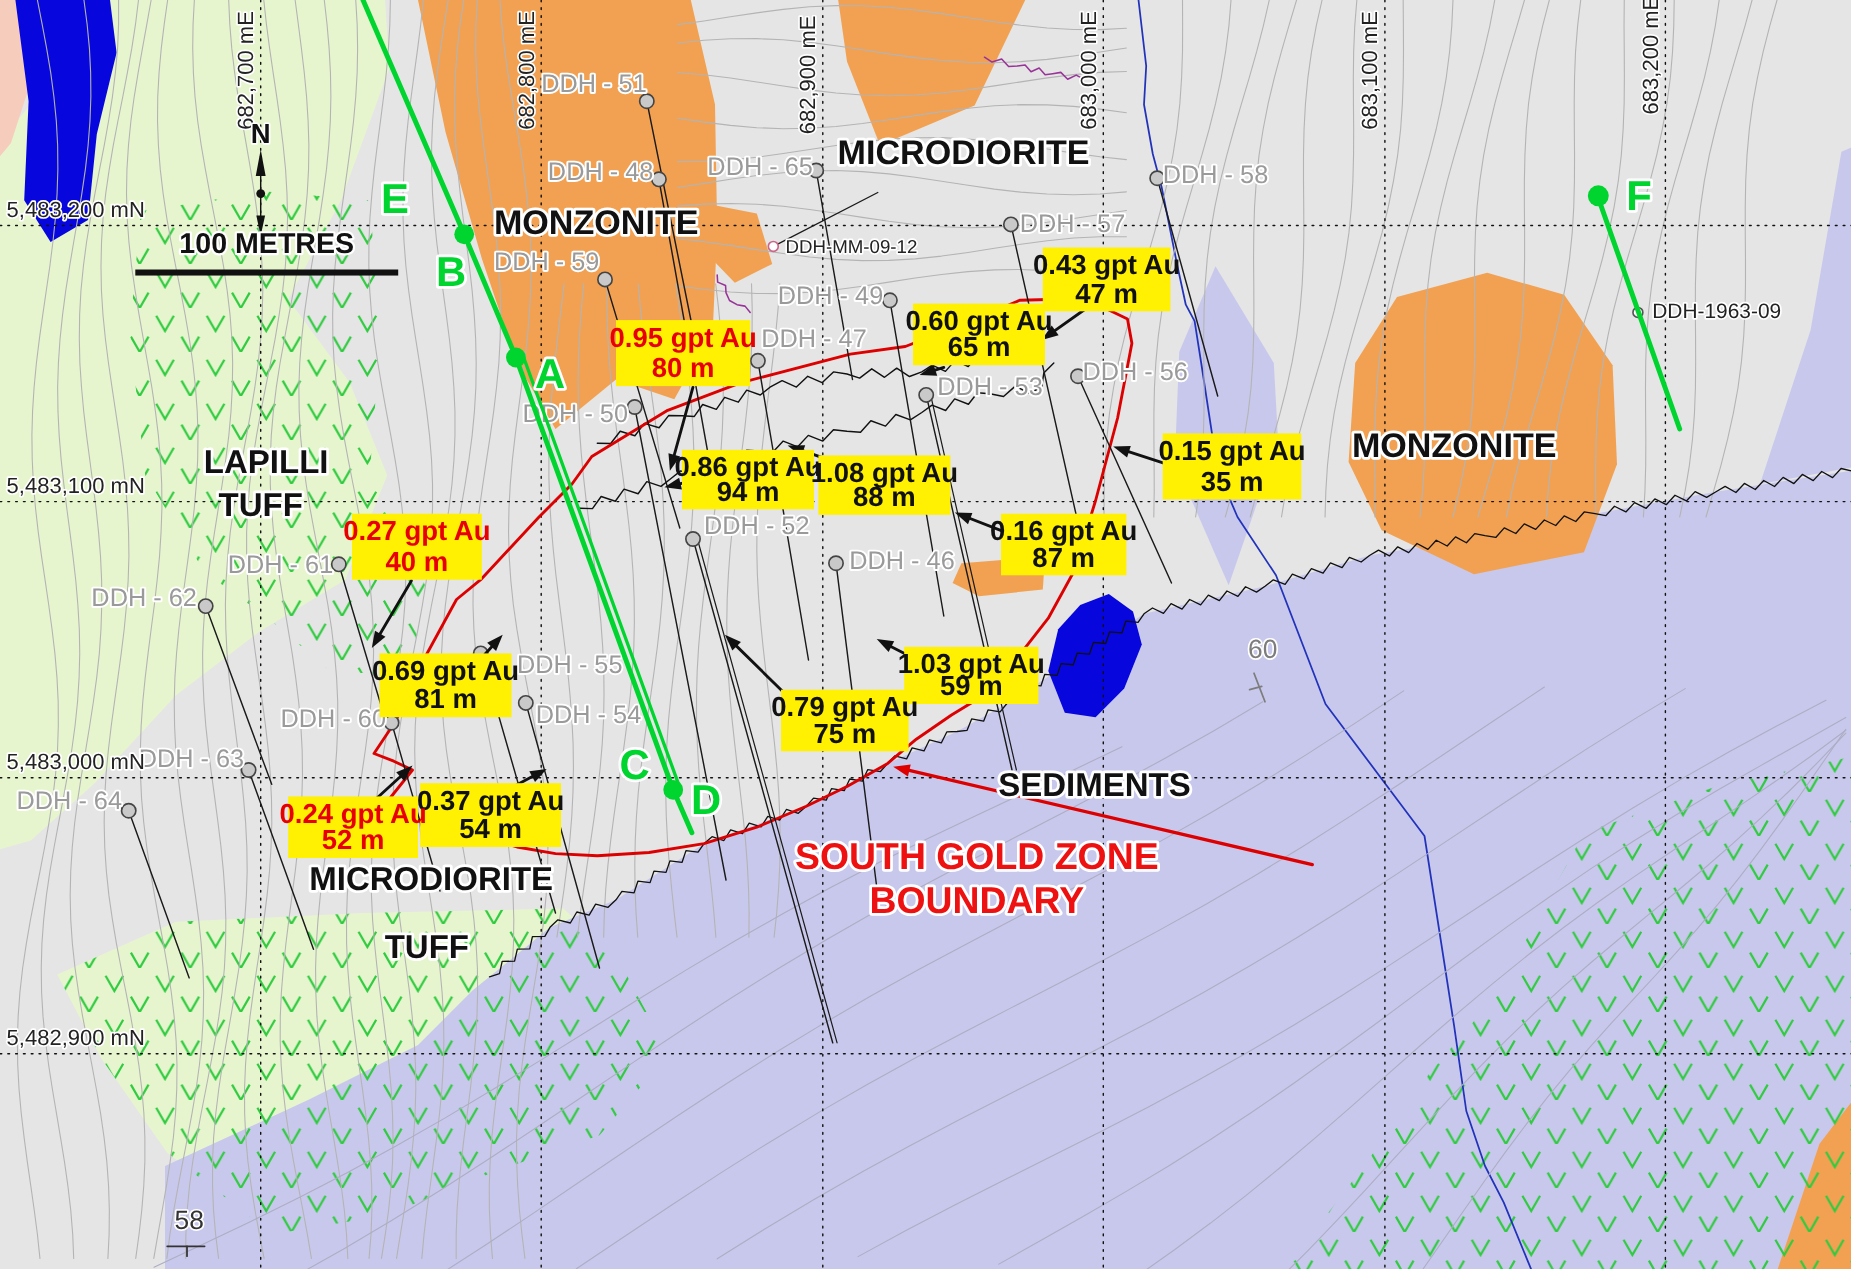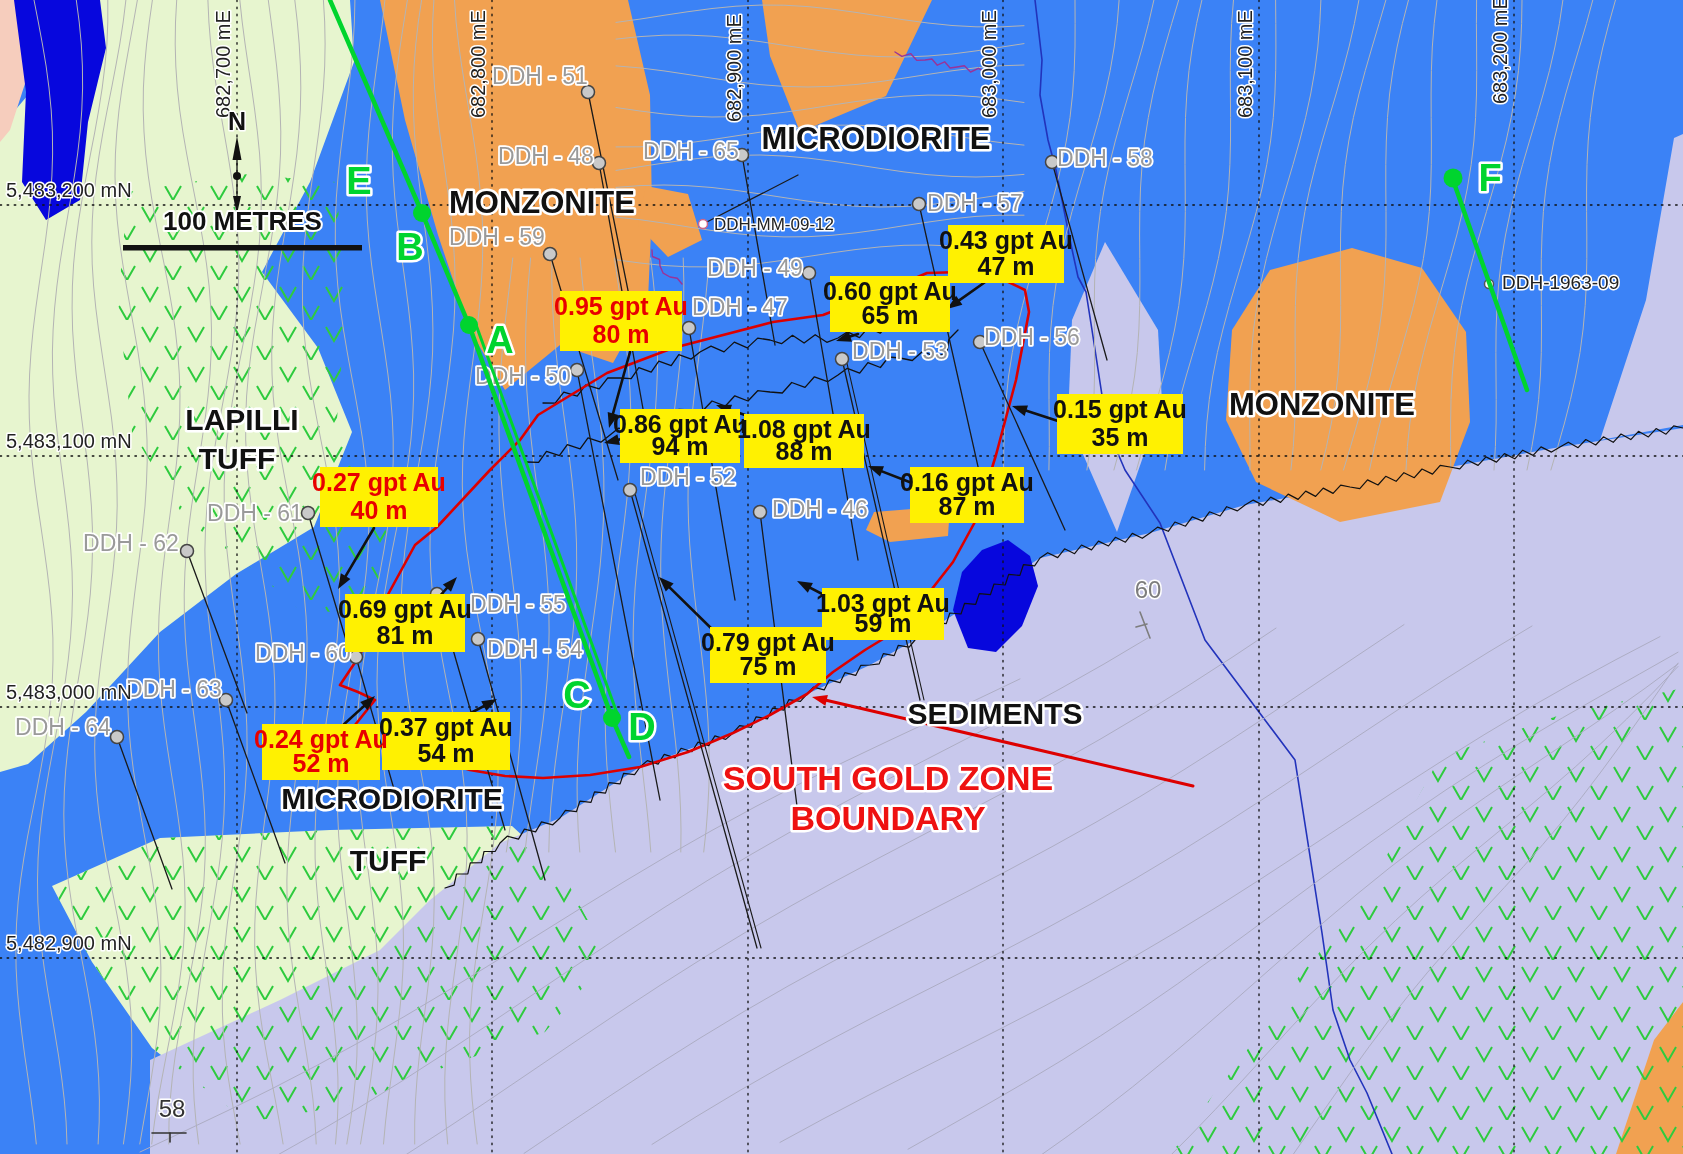--- a/index.html
+++ b/index.html
@@ -1,16 +1,16 @@
 <!DOCTYPE html>
 <html><head>
 <meta charset="utf-8">
 <style>
   html,body{margin:0;padding:0;background:#fff;}
-  .stage{position:relative;width:1683px;height:1154px;background:#3b82f6;overflow:hidden;
+  .stage{position:relative;width:1683px;height:1154px;background:#e5e5e5;overflow:hidden;
          font-family:"Liberation Sans",sans-serif;}
   svg{position:absolute;left:0;top:0;}
   svg text{font-family:"Liberation Sans",sans-serif;}
 </style>
 </head>
 <body>
 
 <div class="stage">
   <svg id="map" width="1683" height="1154" viewBox="0 0 1683 1154">
       <defs>

